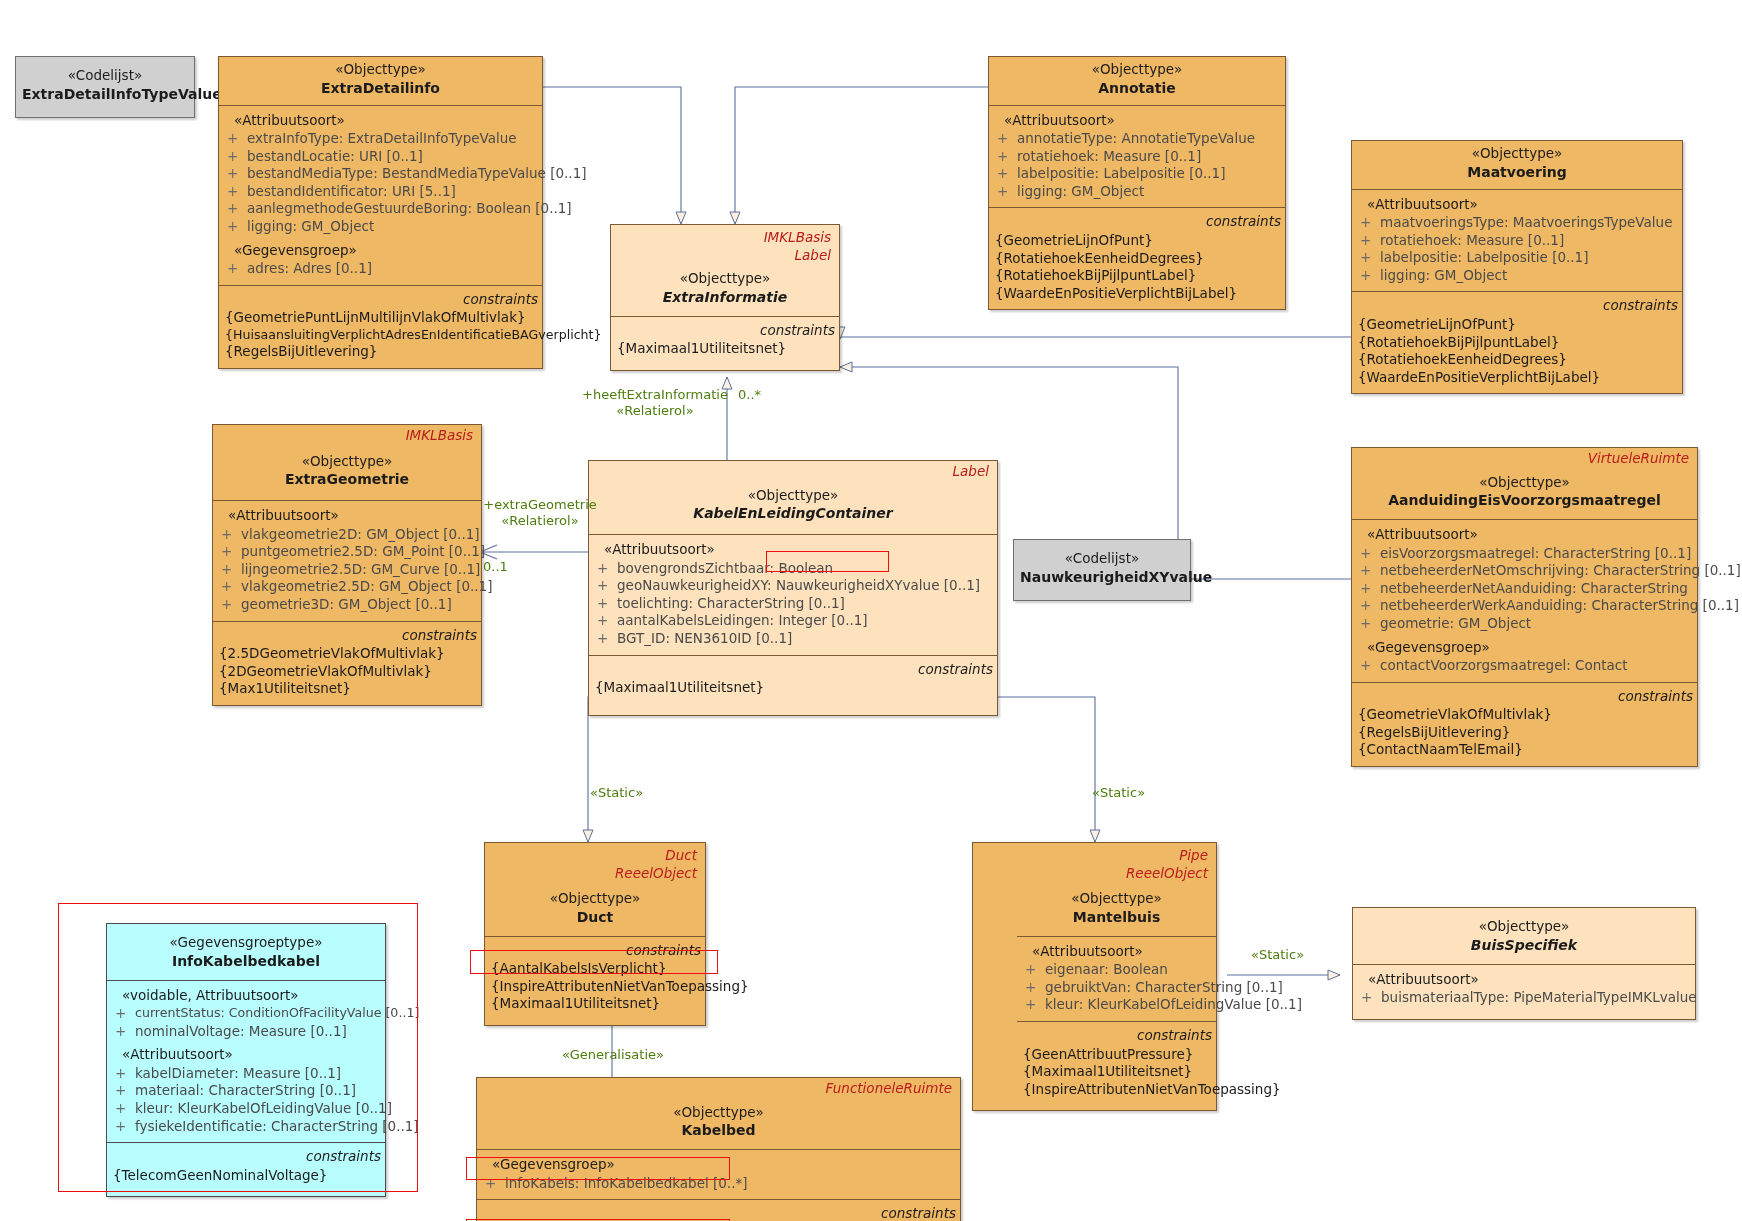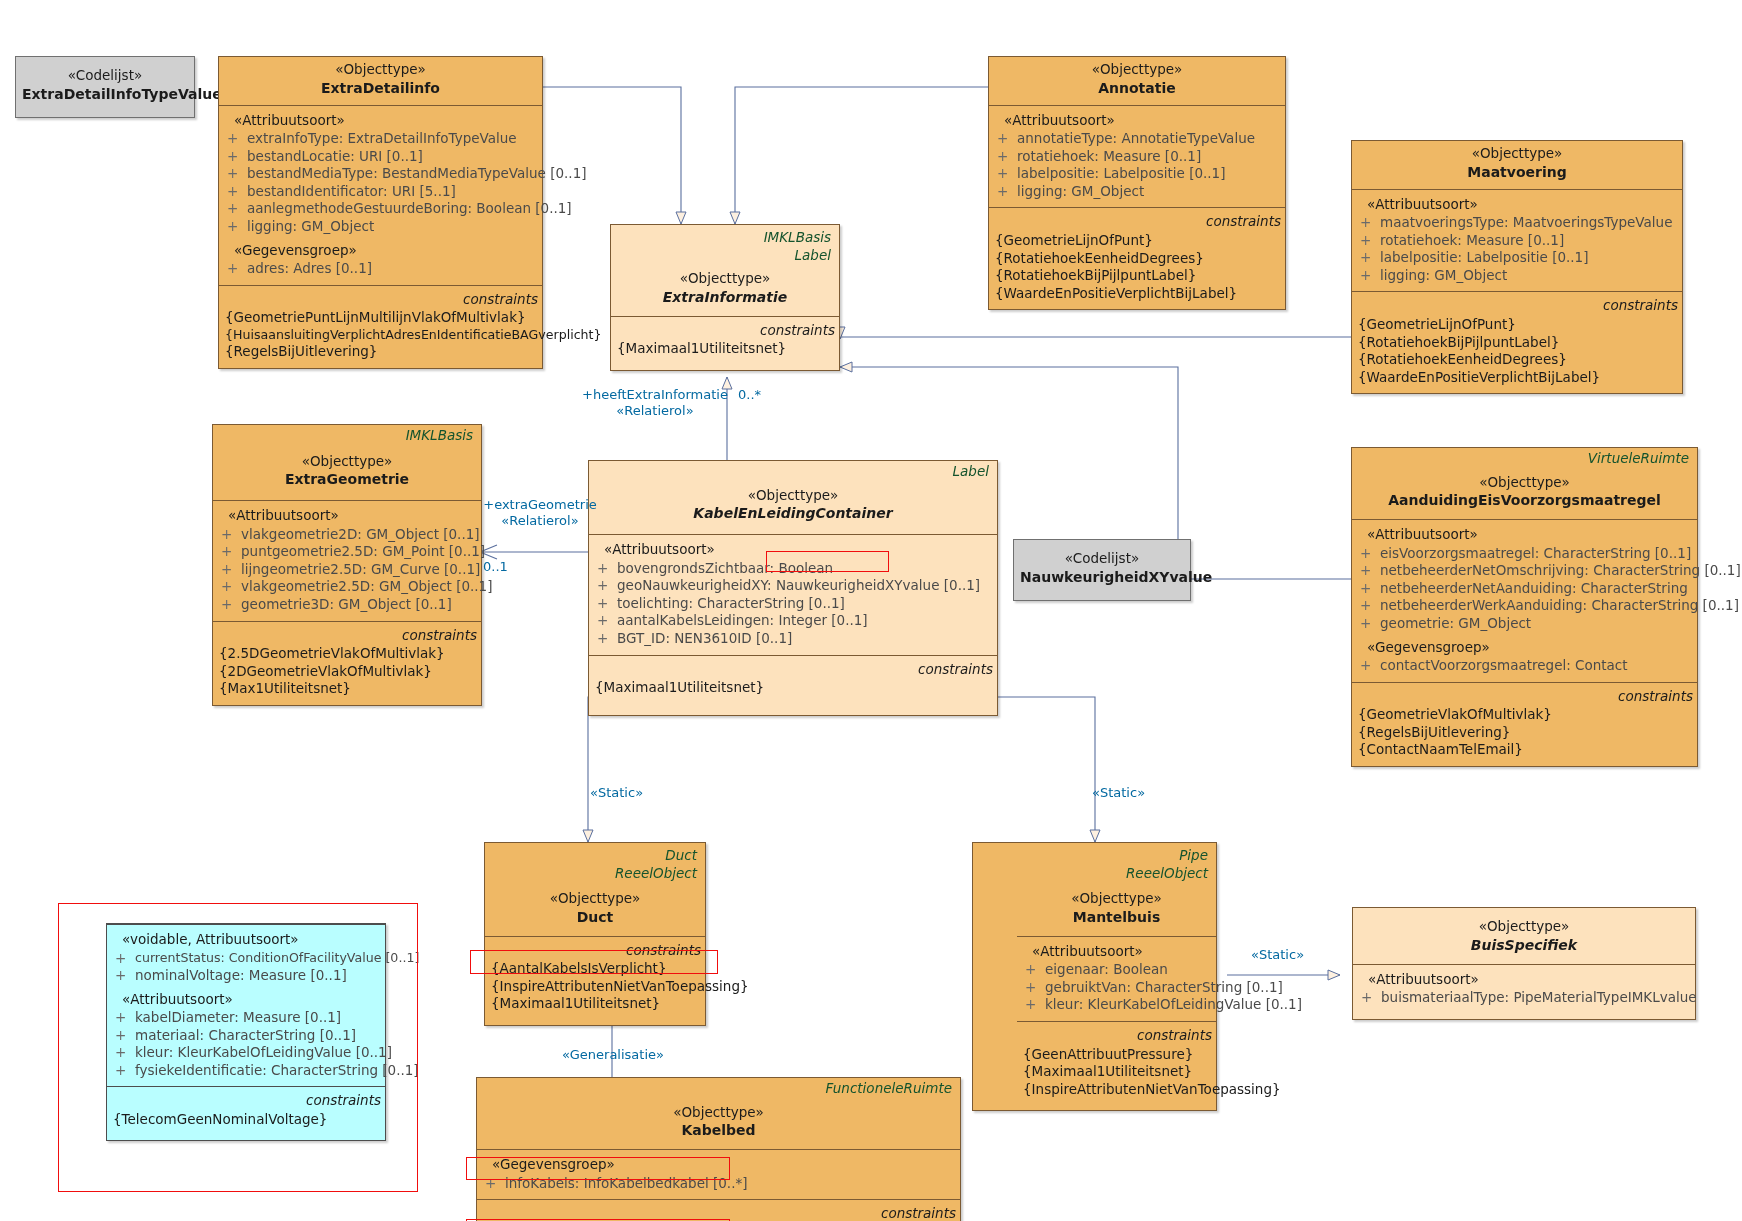--- a/index.html
+++ b/index.html
@@ -28,21 +28,21 @@
   }
   .cls.light{background:#fde2bd;}
   .cls.grey{background:#d0d0d0;border:1px solid #707070;}
   .cls.cyan{background:#b9feff;border:1px solid #4d4d4d;}
 
   .pkg{
     text-align:right;
     font-style:italic;
     padding:2px 8px 0 0;
     font-size:13.5px;
-    color:#14532d;
+    color:#b91c1c;
   }
   .head{
     padding:4px 6px 8px 6px;
     text-align:center;
   }
   .head .stereo{display:block;font-size:13.5px;}
   .head .nm{display:block;font-weight:bold;font-size:14px;}
   .head .nm.it{font-style:italic;}
 
   .sect{
@@ -78,21 +78,21 @@
     padding-left:2px;
   }
 
   
   .hl{position:absolute;border:1.6px solid #f10d0d;box-sizing:border-box;background:transparent;pointer-events:none;}
 
   
   .elabel{
     position:absolute;
     font-size:13px;
-    color:#0369a1;
+    color:#4d7c0f;
     white-space:nowrap;
     line-height:1.25;
   }
   .elabel.c{text-align:center;}
   #edges{position:absolute;left:0;top:0;width:1742px;height:1221px;}
 </style>
 </head>
 <body>
 
 <div id="canvas">
@@ -455,20 +455,24 @@
           <span class="txt">infoKabels: InfoKabelbedkabel [0..*]</span>
         </div>
     </div>
     <div class="sect" style="padding-bottom:10px;">
       <div class="cstitle">constraints</div>
       <div class="csline">{AantalKabelsIsVerplicht}</div>
     </div>
   </div>
 
   <div class="cls cyan" style="left:106px;top:876px;width:280px;">
+    <div class="head" style="padding-top:10px;padding-bottom:10px;">
+      <span class="stereo">«Gegevensgroeptype»</span>
+      <span class="nm">InfoKabelbedkabel</span>
+    </div>
     <div class="sect">
       <div class="grp">«voidable, Attribuutsoort»</div>
       <div class="attr">
           <span class="vis">+</span>
           <span class="txt" style="font-size:12.6px;">currentStatus: ConditionOfFacilityValue [0..1]</span>
         </div>
       <div class="attr">
           <span class="vis">+</span>
           <span class="txt">nominalVoltage: Measure [0..1]</span>
         </div>

